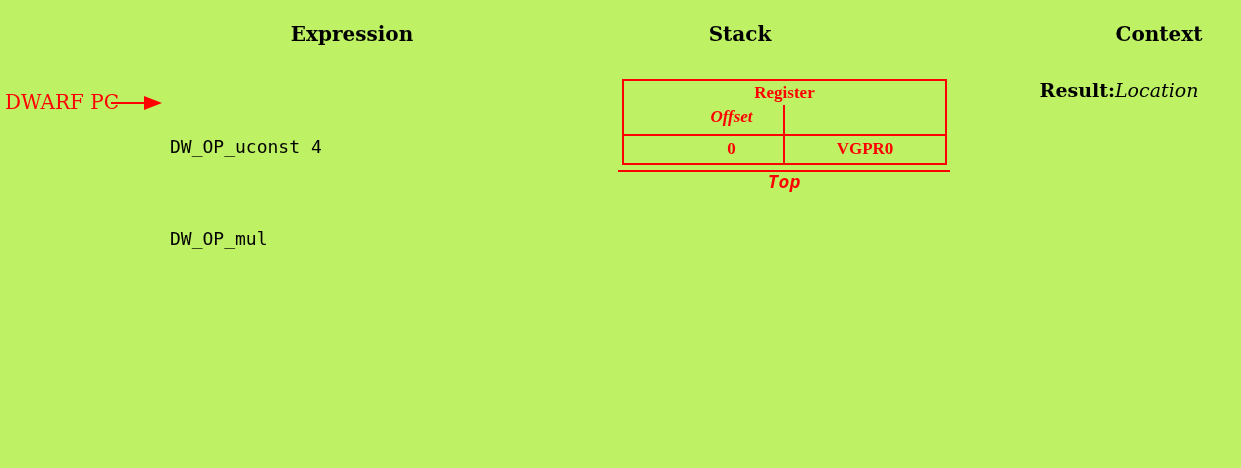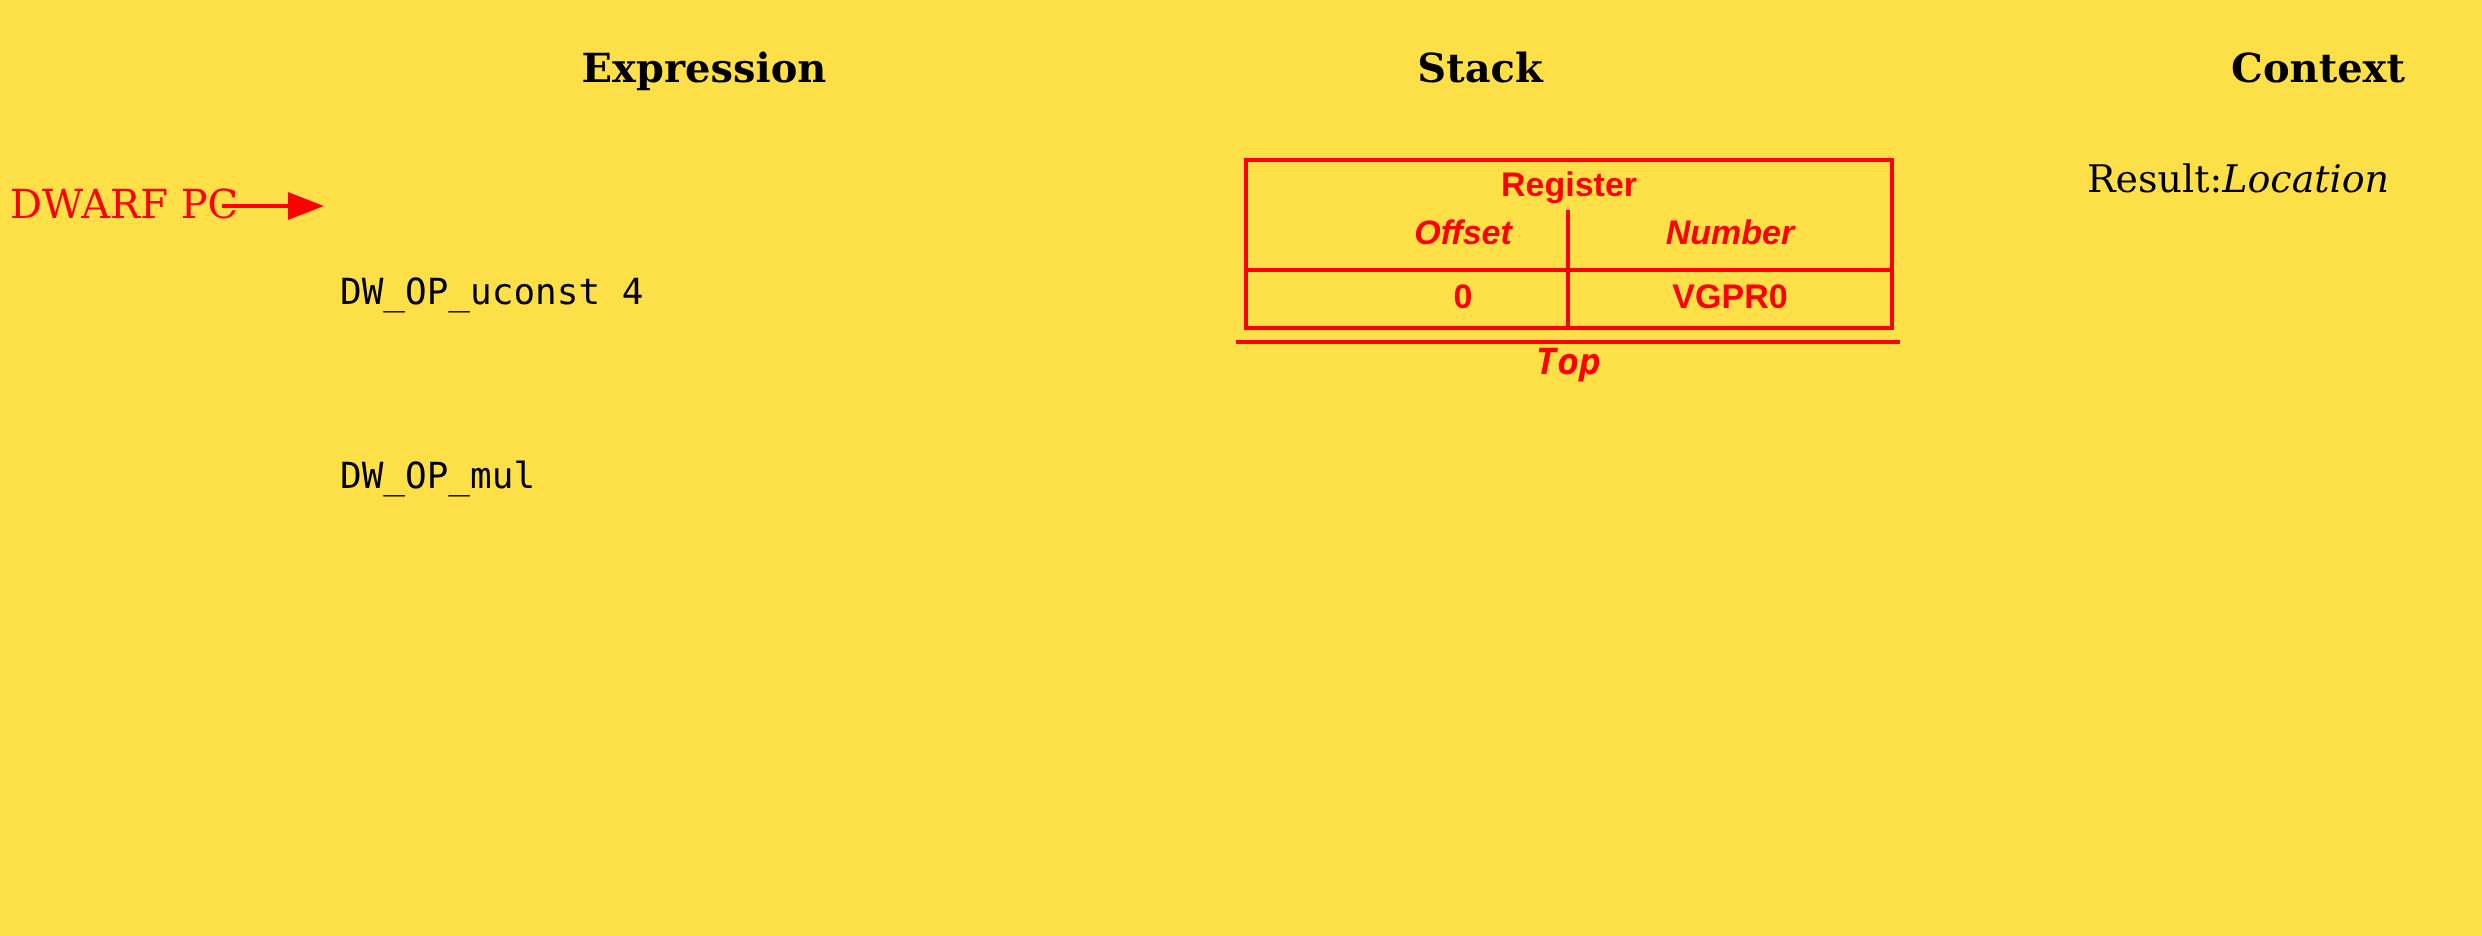--- a/index.html
+++ b/index.html
@@ -4,21 +4,21 @@
 <style>
   html, body {
     margin: 0;
     padding: 0;
     background: #ffffff;
   }
   .canvas {
     position: relative;
     width: 1241px;
     height: 468px;
-    background: #fde047;
+    background: #bef264;
     overflow: hidden;
     font-family: "DejaVu Sans", sans-serif;
   }
 
   
   .col-header {
     position: absolute;
     top: 22px;
     transform: translateX(-50%);
     font-family: "DejaVu Serif", serif;
@@ -78,21 +78,21 @@
   
   .stack-box {
     position: absolute;
     left: 622px;
     top: 79px;
     width: 325px;
     height: 86px;
     box-sizing: border-box;
     border-style: solid;
     border-width: 2px;
-    font-family: Liberation Sans, sans-serif;
+    font-family: Liberation Serif, serif;
     font-size: 17px;
     font-weight: bold;
   }
   .stack-box .register-row {
     position: absolute;
     left: 0; right: 0; top: 2px;
     text-align: center;
     line-height: 20px;
   }
   .stack-box .cell-header, .stack-box .cell-value {
@@ -143,21 +143,21 @@
     left: 1119px;
     top: 77px;
     transform: translateX(-50%);
     text-align: center;
     font-family: "DejaVu Serif", serif;
     font-size: 19px;
     line-height: 27px;
     color: #000000;
     white-space: nowrap;
   }
-  .context-block .label { font-weight: normal; }
+  .context-block .label { font-weight: bold; }
   .context-block .value { font-style: italic; }
 </style>
 </head>
 <body>
 
 <div class="canvas">
 
   <div class="col-header expression">Expression</div>
   <div class="col-header stack">Stack</div>
   <div class="col-header context">Context</div>
@@ -175,21 +175,20 @@
     
     
     
     
     
   </ul>
 
   <div class="stack-box accent-border accent-text" style="color: rgb(255, 0, 0); border-color: rgb(255, 0, 0);">
     <div class="register-row">Register</div>
     <div class="cell-header header-row left-col">Offset</div>
-    <div class="cell-header header-row right-col">Number</div>
     <div class="v-divider accent-bg" style="background: rgb(255, 0, 0);"></div>
     <div class="h-separator accent-bg" style="background: rgb(255, 0, 0);"></div>
     <div class="cell-value value-row left-col">0</div>
     <div class="cell-value value-row right-col">VGPR0</div>
   </div>
   <div class="stack-top-line accent-bg" style="background: rgb(255, 0, 0);"></div>
   <div class="stack-top-label accent-text" style="color: rgb(255, 0, 0); text-align: right;">Top</div>
 
   <div class="context-block">
     <div><span class="label">Result:</span><span class="value">Location</span></div>

